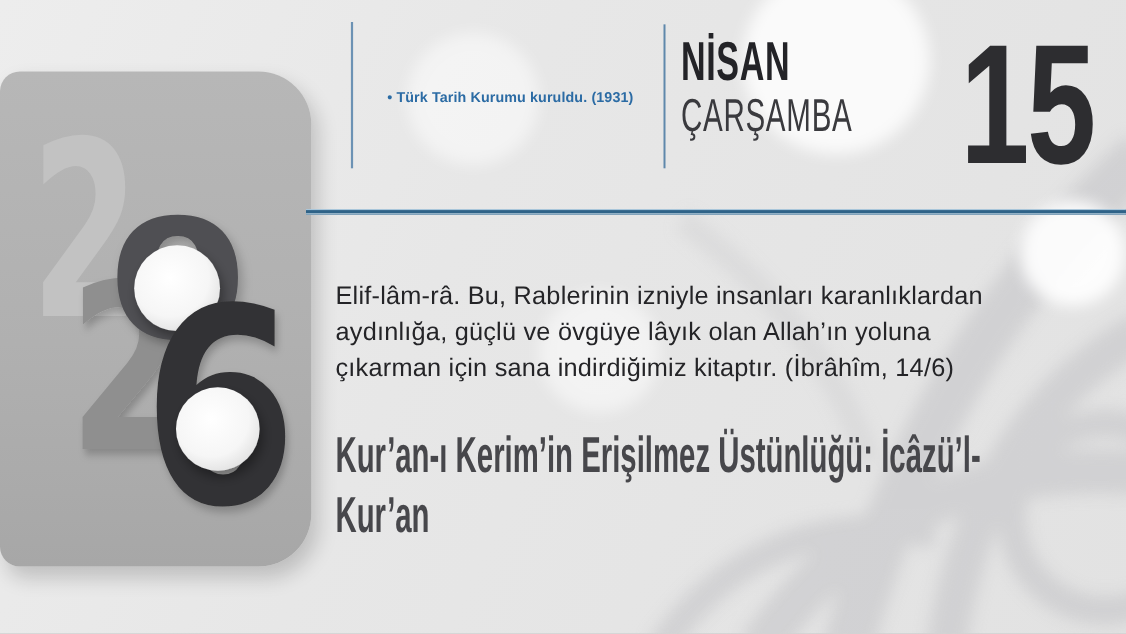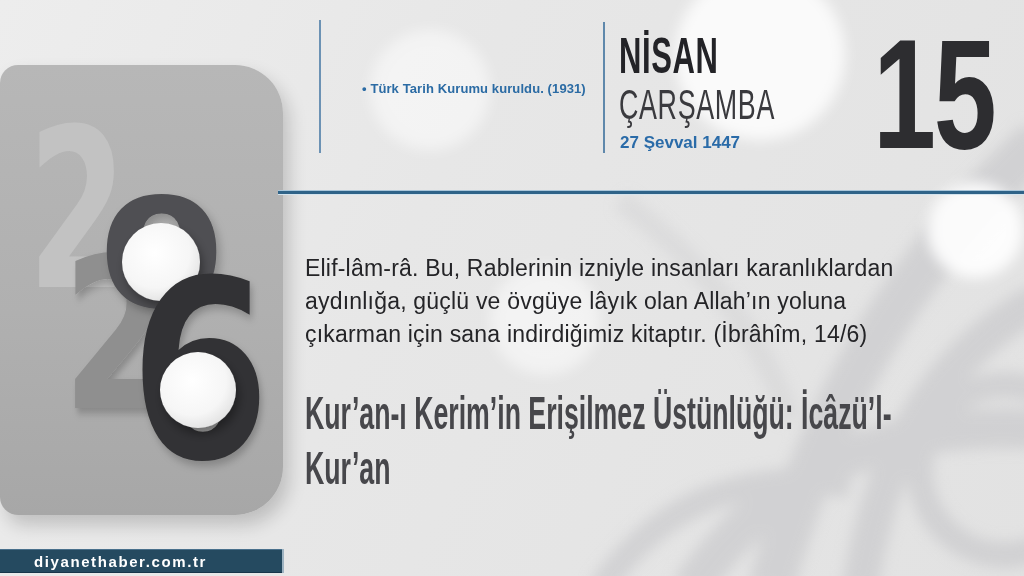--- a/index.html
+++ b/index.html
@@ -16,21 +16,21 @@
     border-radius:18px 48px 48px 18px;
     box-shadow:6px 10px 18px rgba(0,0,0,0.18);
   }
   .year-art{position:absolute;left:0;top:0;}
   .year-art text{font-family:"DejaVu Sans","Liberation Sans",sans-serif;font-weight:700;}
   
   .vrule{position:absolute;width:2px;background:#6c92b4;}
   .rule-note{left:319px;top:20px;height:133px;}
   .rule-month{left:603px;top:22px;height:131px;background:#5f88ab;}
   .event-note{
-    position:absolute;left:362px;top:81px;font-size:13px;font-weight:700;
+    position:absolute;left:352px;top:81px;font-size:13px;font-weight:700;
     color:#2b6ba4;letter-spacing:0.1px;white-space:nowrap;
   }
   .month{
     position:absolute;left:619px;top:31px;font-size:50px;font-weight:700;color:#232327;
     transform:scaleX(0.62);transform-origin:left top;letter-spacing:1px;white-space:nowrap;line-height:1;
   }
   .weekday{
     position:absolute;left:619px;top:84px;font-size:42px;font-weight:400;color:#3a3a3e;
     transform:scaleX(0.64);transform-origin:left top;letter-spacing:1px;white-space:nowrap;line-height:1;
   }
@@ -119,34 +119,30 @@
 
   <div class="vrule rule-note"></div>
   <div class="event-note">
     <span>•</span>
     <span>Türk Tarih Kurumu kuruldu. (1931)</span>
   </div>
 
   <div class="vrule rule-month"></div>
   <div class="month">NİSAN</div>
   <div class="weekday">ÇARŞAMBA</div>
-  <div class="hijri">27 Şevval 1447</div>
 
   <div class="daynum">15</div>
 
   <div class="divider"></div>
 
   <div class="verse">
     <div>Elif-lâm-râ. Bu, Rablerinin izniyle insanları karanlıklardan</div>
     <div>aydınlığa, güçlü ve övgüye lâyık olan Allah’ın yoluna</div>
     <div>çıkarman için sana indirdiğimiz kitaptır. (İbrâhîm, 14/6)</div>
   </div>
 
   <div class="article-title">
     <div>Kur’an-ı Kerim’in Erişilmez Üstünlüğü: İcâzü’l-</div>
     <div>Kur’an</div>
   </div>
 
-  <div class="site-bar">
-    <span>diyanethaber.com.tr</span>
-  </div>
 
 </div>
 
 </body></html>

